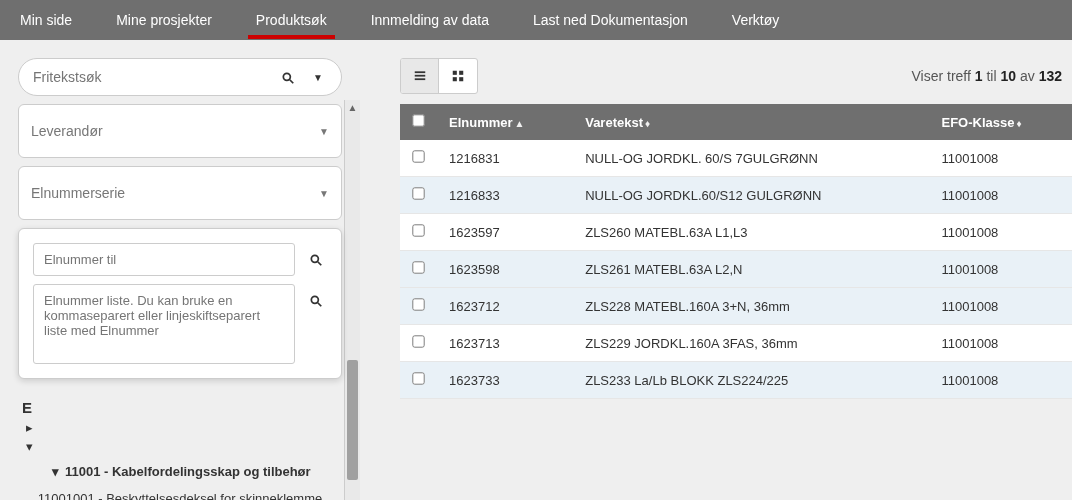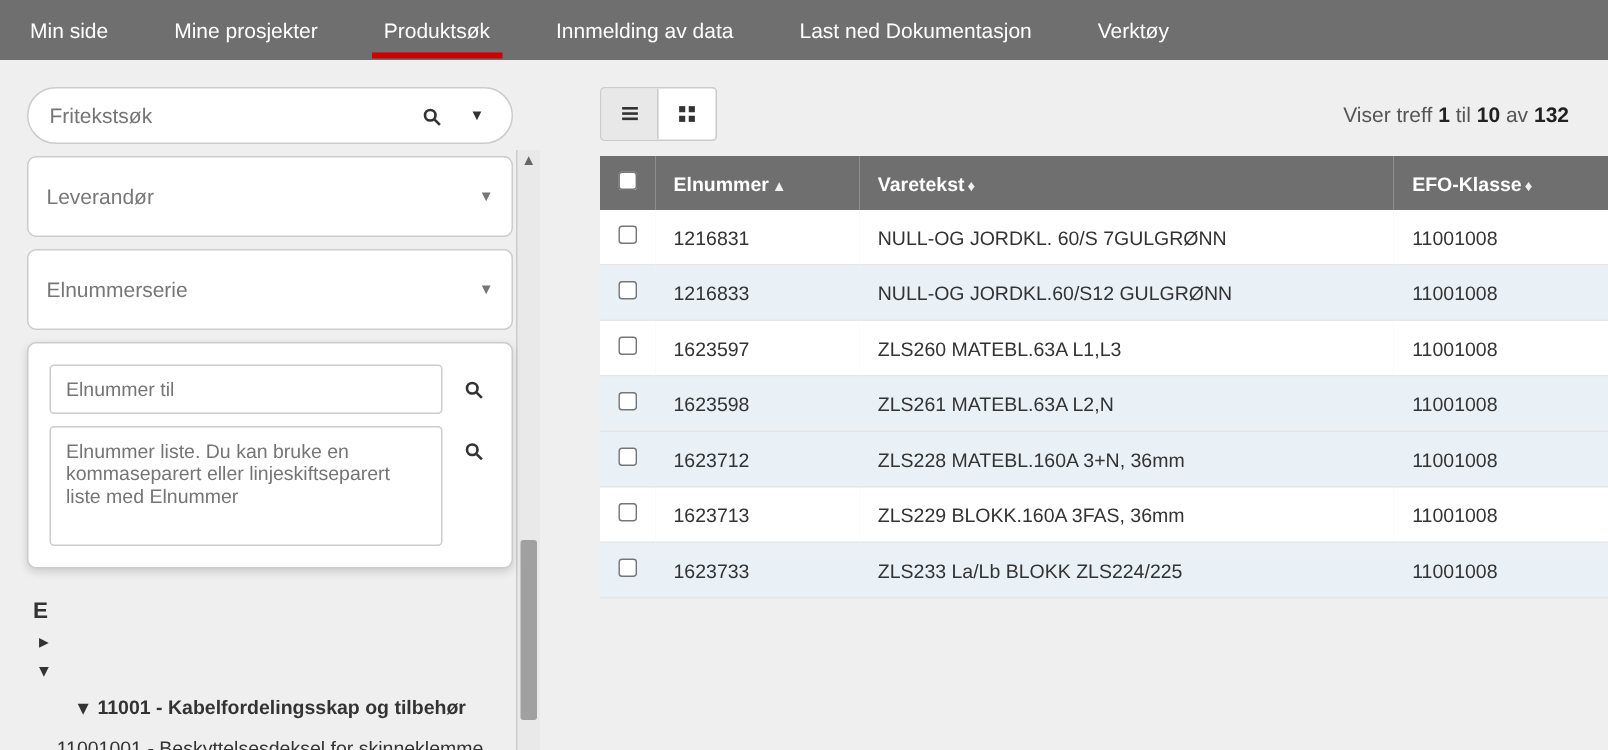--- a/index.html
+++ b/index.html
@@ -34,21 +34,21 @@
 .scrollbar-v { position:absolute; right:0; top:60px; bottom:0; width:16px; background:#e9e9e9; border-left:1px solid #ccc; }
 .scrollbar-v .thumb { position:absolute; left:2px; right:2px; top:260px; height:120px; background:#a0a0a0; border-radius:2px;}
 .scrollbar-v .tri { position:absolute; left:0; right:0; text-align:center; font-size:10px; color:#666;}
 .scrollbar-v .tri.up{top:2px;}
 
 .view-toggle { display:inline-flex; border:1px solid #ccc; border-radius:3px; overflow:hidden; background:#fff; }
 .view-toggle .vt { width:38px; height:34px; display:flex; align-items:center; justify-content:center; border-right:1px solid #ccc; }
 .view-toggle .vt:last-child{border-right:none;}
 .view-toggle .vt.active { background:#e8e8e8; }
 
-.results-bar { display:flex; justify-content:space-between; align-items:center; padding:0 26px 10px 0;}
+.results-bar { display:flex; justify-content:space-between; align-items:center; padding:0 10px 10px 0;}
 .results-count { color:#555; font-size:14px; }
 .results-count b { color:#222; }
 
 table.data { width:100%; border-collapse:collapse; }
 table.data thead th { background:#6f6f6f; color:#fff; font-weight:700; font-size:13px; text-align:left; padding:10px 12px; }
 table.data thead th .sort{ font-size:10px; opacity:.9; margin-left:2px;}
 table.data tbody td { padding:10px 12px; font-size:13px; border-bottom:1px solid #e6e6e6; color:#333; }
 table.data tbody tr.even { background:#e9f1f7; }
 table.data tbody tr.odd  { background:#fff; }
 table.data input[type=checkbox]{ transform:scale(0.95); }
@@ -197,21 +197,21 @@
           </tr>
           <tr class="even">
             <td><input type="checkbox" style=""></td>
             <td>1623712</td>
             <td>ZLS228 MATEBL.160A 3+N, 36mm</td>
             <td>11001008</td>
           </tr>
           <tr class="odd">
             <td><input type="checkbox" style=""></td>
             <td>1623713</td>
-            <td>ZLS229 BLOKK.160A 3FAS, 36mm</td>
+            <td>ZLS229 JORDKL.160A 3FAS, 36mm</td>
             <td>11001008</td>
           </tr>
           <tr class="even">
             <td><input type="checkbox" style=""></td>
             <td>1623733</td>
             <td>ZLS233 La/Lb BLOKK ZLS224/225</td>
             <td>11001008</td>
           </tr>
         </tbody>
     </table>

